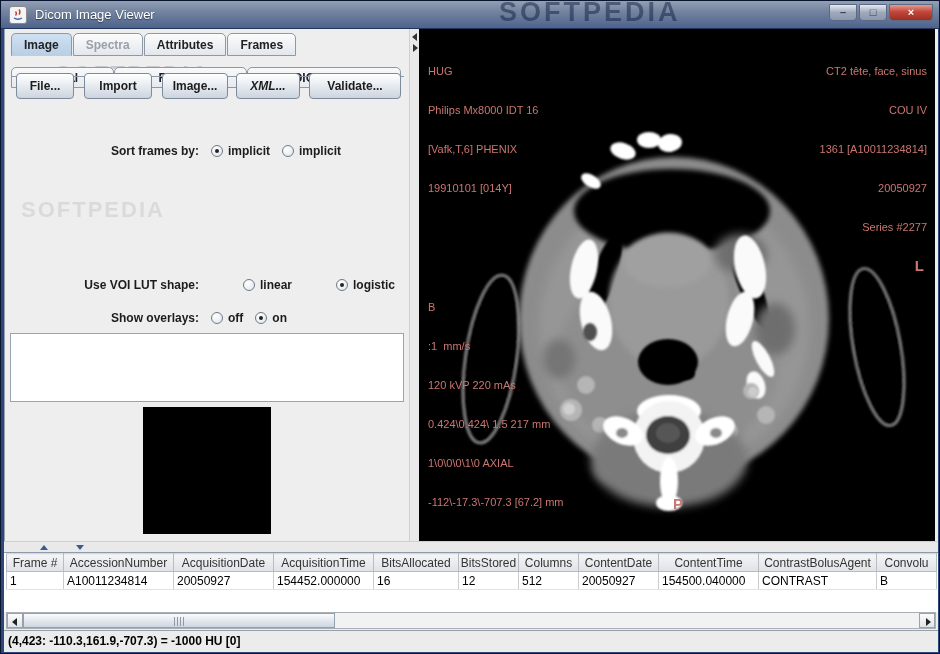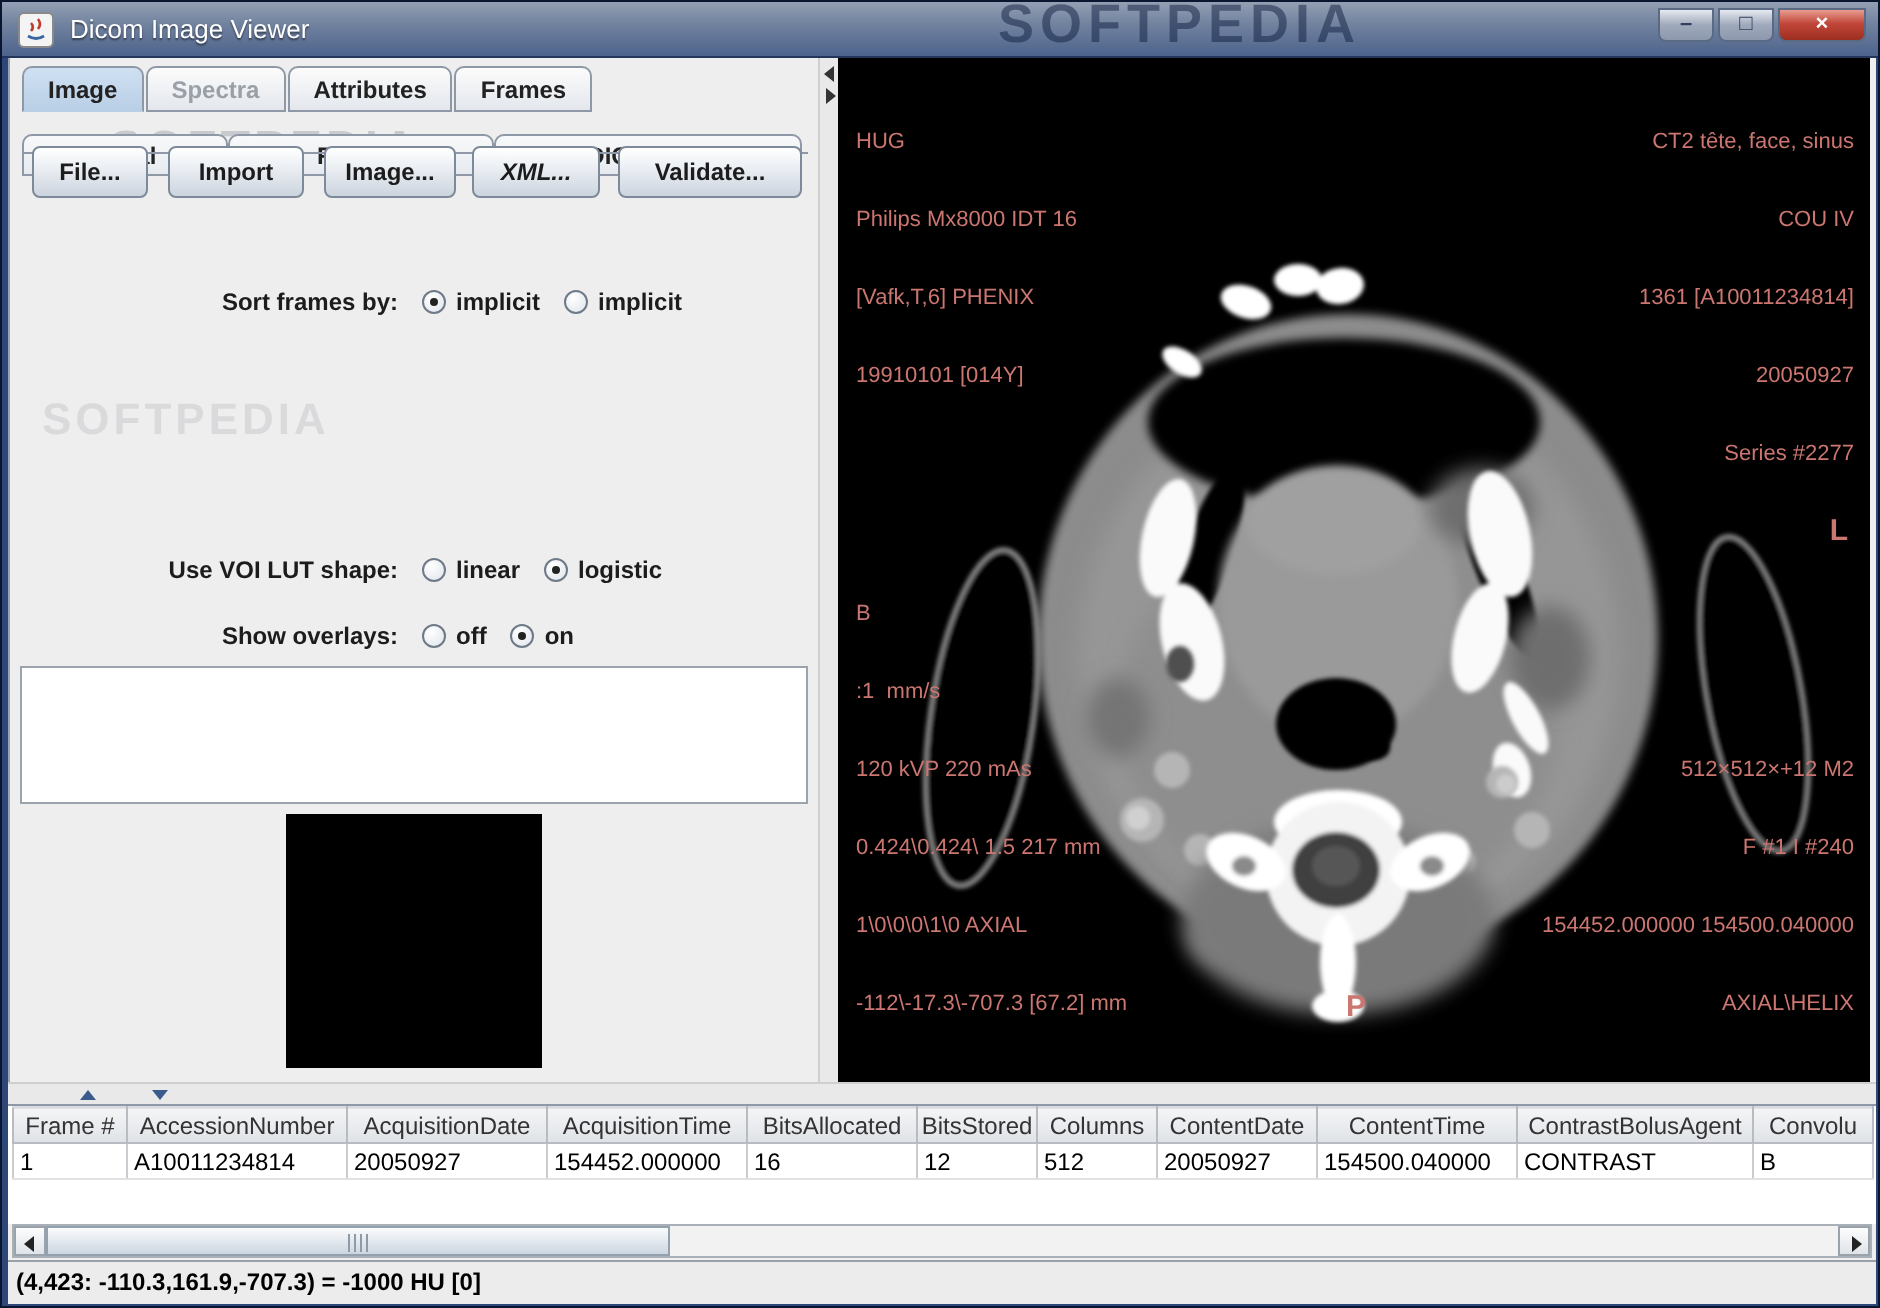--- a/index.html
+++ b/index.html
@@ -157,21 +157,21 @@
         <span class="radio-group">
           <span class="radio checked"></span>
           <span class="radio-label">implicit</span>
         </span>
         <span class="radio-group">
           <span class="radio"></span>
           <span class="radio-label">implicit</span>
         </span>
       </div>
 
-      <div class="ctl-row" style="top:248px;">
+      <div class="ctl-row" style="top:248px;gap:32px;">
         <span class="ctl-label" style="width:194px;">Use VOI LUT shape:</span>
         <span class="radio-group">
           <span class="radio"></span>
           <span class="radio-label">linear</span>
         </span>
         <span class="radio-group">
           <span class="radio checked"></span>
           <span class="radio-label">logistic</span>
         </span>
       </div>
@@ -297,26 +297,20 @@
         <div>20050927</div>
         <div>Series #2277</div>
       </div>
       <div class="ov ov-bl" style="color:#cb7670;">
         <div>B</div>
         <div>:1  mm/s</div>
         <div>120 kVP 220 mAs</div>
         <div>0.424\0.424\ 1.5 217 mm</div>
         <div>1\0\0\0\1\0 AXIAL</div>
         <div>-112\-17.3\-707.3 [67.2] mm</div>
-      </div>
-      <div class="ov ov-br" style="color:#cb7670;">
-        <div>512×512×+12 M2</div>
-        <div>F #1 I #240</div>
-        <div>154452.000000 154500.040000</div>
-        <div>AXIAL\HELIX</div>
       </div>
       <span class="marker marker-l" style="color:#cb7670;">L</span>
       <span class="marker marker-p" style="color:#cb7670;">P</span>
     </div>
 
     <div class="h-divider">
       <span class="h-arrow-up"></span>
       <span class="h-arrow-down"></span>
     </div>
 

